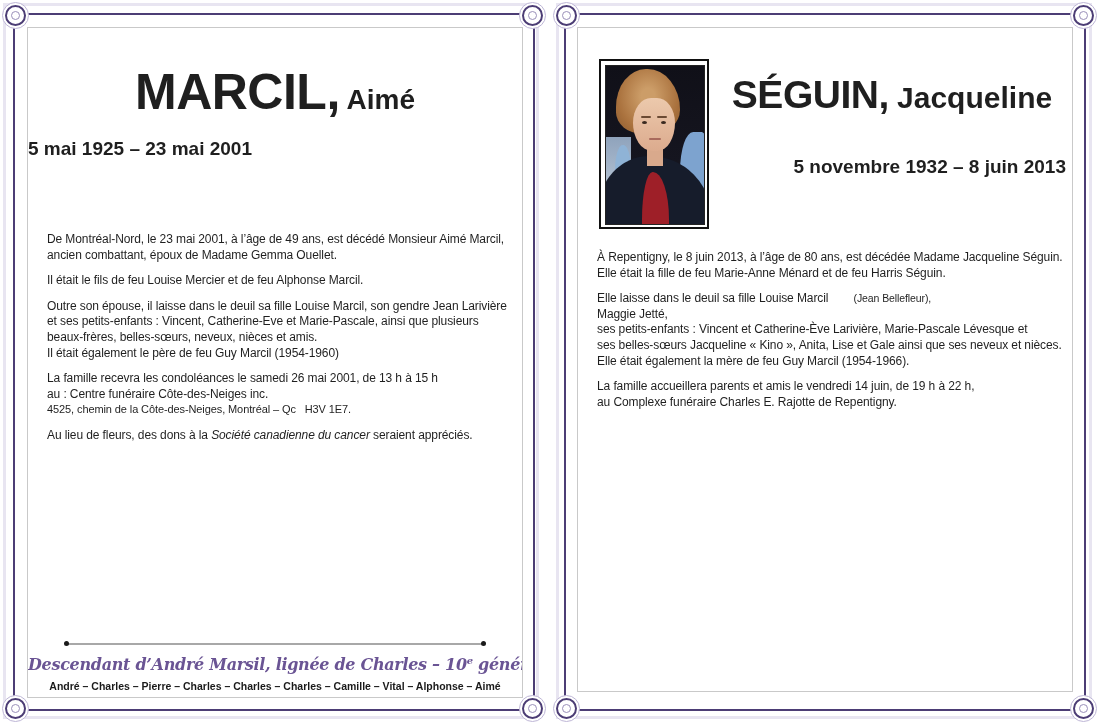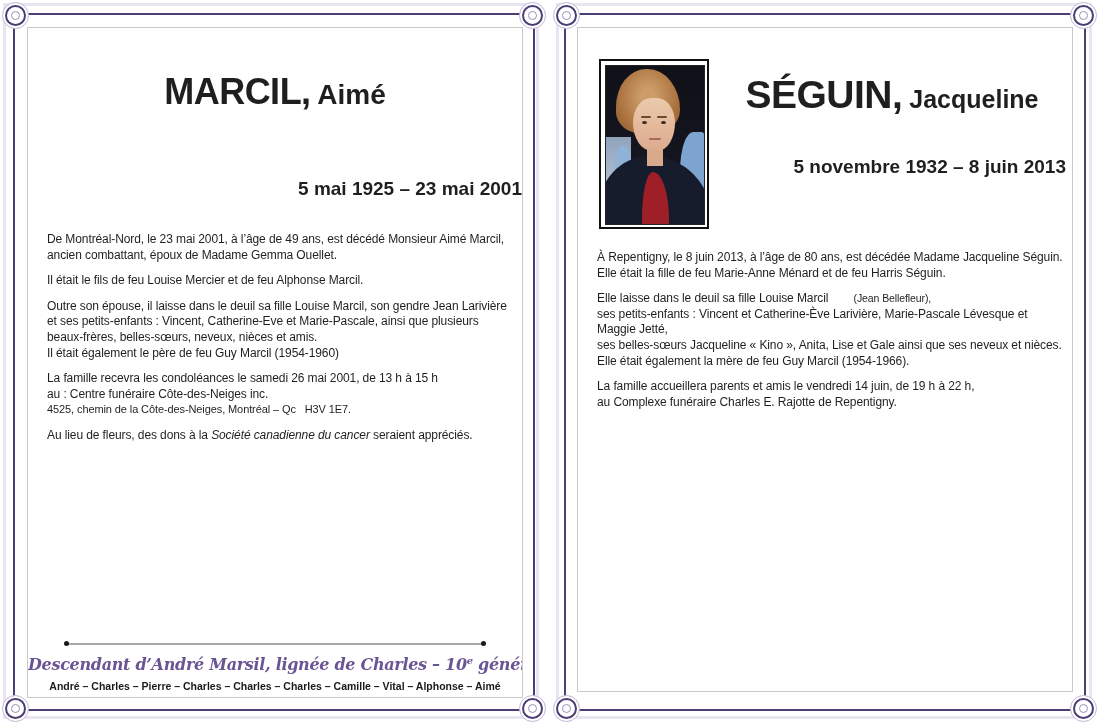--- a/index.html
+++ b/index.html
@@ -18,40 +18,40 @@
   .orn::before{content:"";position:absolute;inset:2px;border-radius:50%;border:2px solid #4c3d75;}
   .orn::after{content:"";position:absolute;inset:8px;border-radius:50%;border:1px solid #9a90ba;}
   .orn.tl{left:-13px;top:-13px}.orn.tr{right:-13px;top:-13px}
   .orn.bl{left:-13px;bottom:-13px}.orn.br{right:-13px;bottom:-13px}
   .card{position:absolute;top:27px;width:494px;background:#fff;border:1px solid #c9c9c9;overflow:hidden;}
   .card-left{left:27px;height:669px;}
   .card-right{left:577px;height:663px;}
   
   .title{position:absolute;left:0;right:0;text-align:center;font-weight:bold;white-space:nowrap;}
   .left-title{top:42px;line-height:44px;}
-  .surname{font-size:36px;letter-spacing:-0.5px;}
+  .surname{font-size:50px;letter-spacing:-0.5px;}
   .given{font-size:28px;}
-  .left-dates{position:absolute;top:110px;left:0;right:0;text-align:right;font-weight:bold;font-size:19px;margin-top:40px;}
+  .left-dates{position:absolute;top:110px;left:0;right:0;text-align:left;font-weight:bold;font-size:19px;}
   
   .photo-frame{position:absolute;left:21px;top:31px;width:98px;height:158px;background:#fff;border:2px solid #111;padding:4px;}
   .photo{position:relative;width:100%;height:100%;border:1px solid #222;overflow:hidden;background:linear-gradient(180deg,#101018 0%,#15151f 60%,#1a2030 100%);}
   .ph-bgleft{position:absolute;left:0;top:45%;width:26%;height:55%;background:linear-gradient(180deg,#8fa3bc,#cfd9e4);}
   .ph-scarf-r{position:absolute;right:-3%;top:42%;width:27%;height:50%;background:#7da3cf;border-radius:50% 20% 20% 50%;}
   .ph-scarf-l{position:absolute;left:9%;top:50%;width:17%;height:36%;background:#8fb3d6;border-radius:45%;}
   .ph-hair{position:absolute;left:10%;top:2%;width:66%;height:41%;background:radial-gradient(ellipse at 50% 42%,#cc9d68 15%,#aa723e 65%,#8a5a2e 100%);border-radius:55% 60% 50% 50%/70% 75% 45% 40%;}
   .ph-face{position:absolute;left:28%;top:20%;width:42%;height:34%;background:linear-gradient(180deg,#ecc9ac,#dcab8e);border-radius:50% 50% 48% 52%/52% 52% 60% 60%;}
   .ph-brow{position:absolute;width:10px;height:2px;background:#6b4a33;border-radius:2px;}
   .ph-eye{position:absolute;width:5px;height:3px;background:#39291f;border-radius:50%;}
   .ph-mouth{position:absolute;width:12px;height:2px;background:#a96a5c;border-radius:2px;}
   .ph-neck{position:absolute;left:42%;top:51%;width:16%;height:12%;background:#d9a98c;}
   .ph-jacket{position:absolute;left:-8%;top:57%;width:116%;height:50%;background:#161c2b;border-radius:45% 55% 0 0/70% 80% 0 0;}
   .ph-shirt{position:absolute;left:37%;top:67%;width:27%;height:33%;background:#9e1f28;border-radius:40% 60% 0 0/90% 90% 0 0;}
   .right-title{top:44px;left:140px;right:6px;line-height:46px;}
   .surname-r{font-size:39px;letter-spacing:-0.5px;}
-  .given-r{font-size:25px;}
+  .given-r{font-size:30px;}
   .right-dates{position:absolute;top:128px;left:140px;right:6px;text-align:right;font-weight:bold;font-size:19px;}
   
   .body{position:absolute;left:19px;right:10px;font-size:12px;line-height:15.6px;letter-spacing:-0.1px;}
   .body-left{top:204px;}
   .body-right{top:222px;}
   .para{margin:0 0 10px 0;}
   .bline{white-space:nowrap;}
   .small-line{font-size:11px;}
   .small-run{font-size:10.5px;margin-left:22px;}
   .ital{font-style:italic;}
@@ -144,22 +144,22 @@
 
   <div class="right-dates">5 novembre 1932 – 8 juin 2013</div>
 
   <div class="body body-right">
     <div class="para">
       <div class="bline">À Repentigny, le 8 juin 2013, à l’âge de 80 ans, est décédée Madame Jacqueline Séguin.</div>
       <div class="bline">Elle était la fille de feu Marie-Anne Ménard et de feu Harris Séguin.</div>
     </div>
     <div class="para">
       <div class="bline"><span>Elle laisse dans le deuil sa fille Louise Marcil </span><span class="small-run">(Jean Bellefleur),</span></div>
+      <div class="bline">Maggie Jetté,</div>
       <div class="bline">ses petits-enfants : Vincent et Catherine-Ève Larivière, Marie-Pascale Lévesque et</div>
-      <div class="bline">Maggie Jetté,</div>
       <div class="bline">ses belles-sœurs Jacqueline « Kino », Anita, Lise et Gale ainsi que ses neveux et nièces.</div>
       <div class="bline">Elle était également la mère de feu Guy Marcil (1954-1966).</div>
     </div>
     <div class="para">
       <div class="bline">La famille accueillera parents et amis le vendredi 14 juin, de 19 h à 22 h,</div>
       <div class="bline">au Complexe funéraire Charles E. Rajotte de Repentigny.</div>
     </div>
   </div>
 </div>
 

